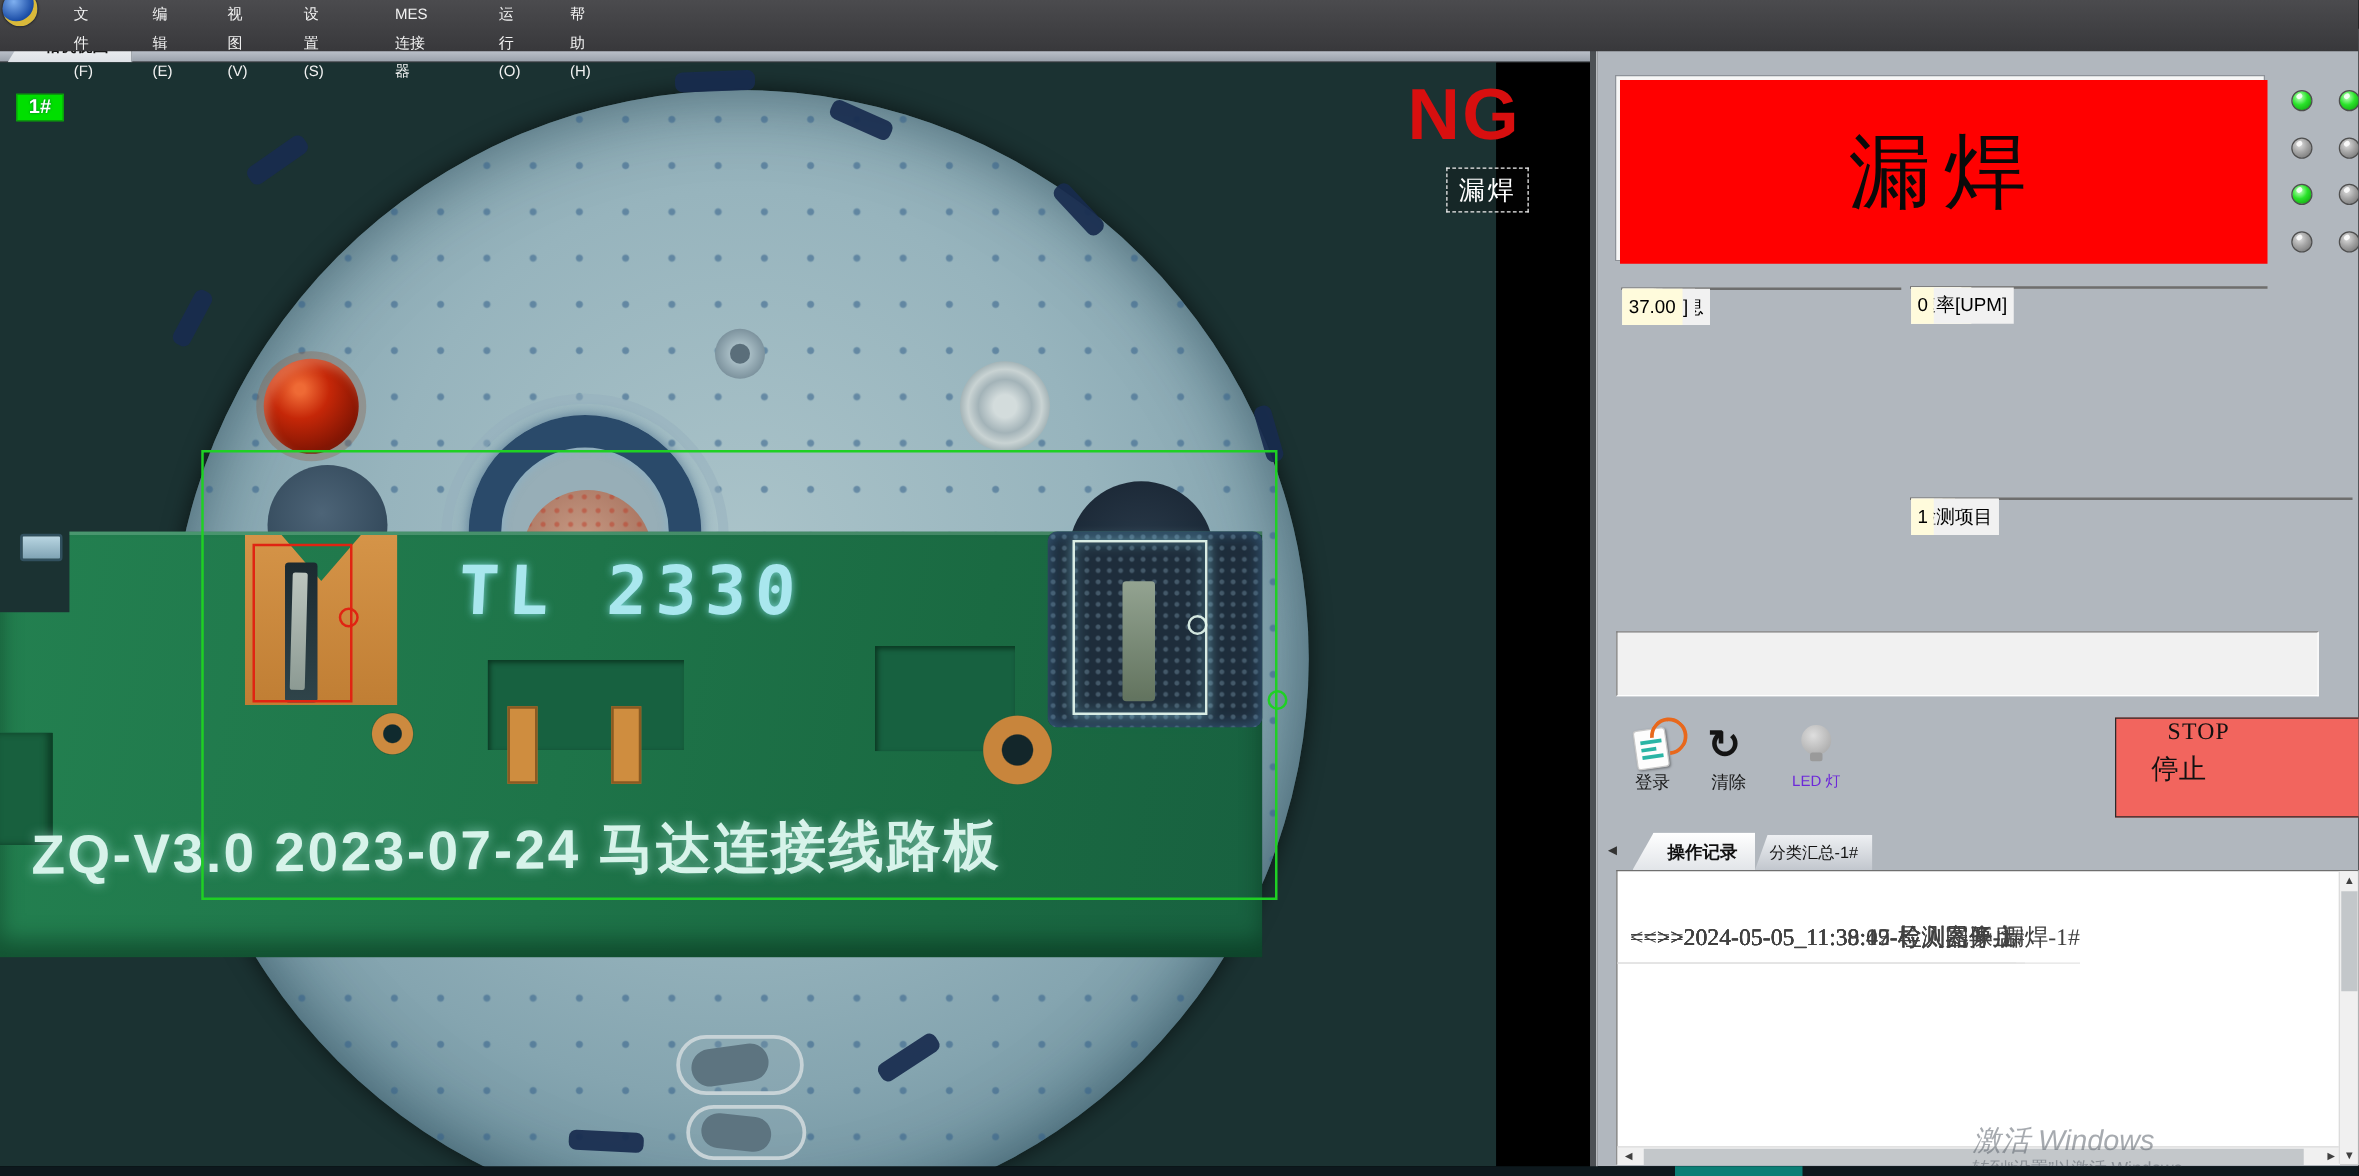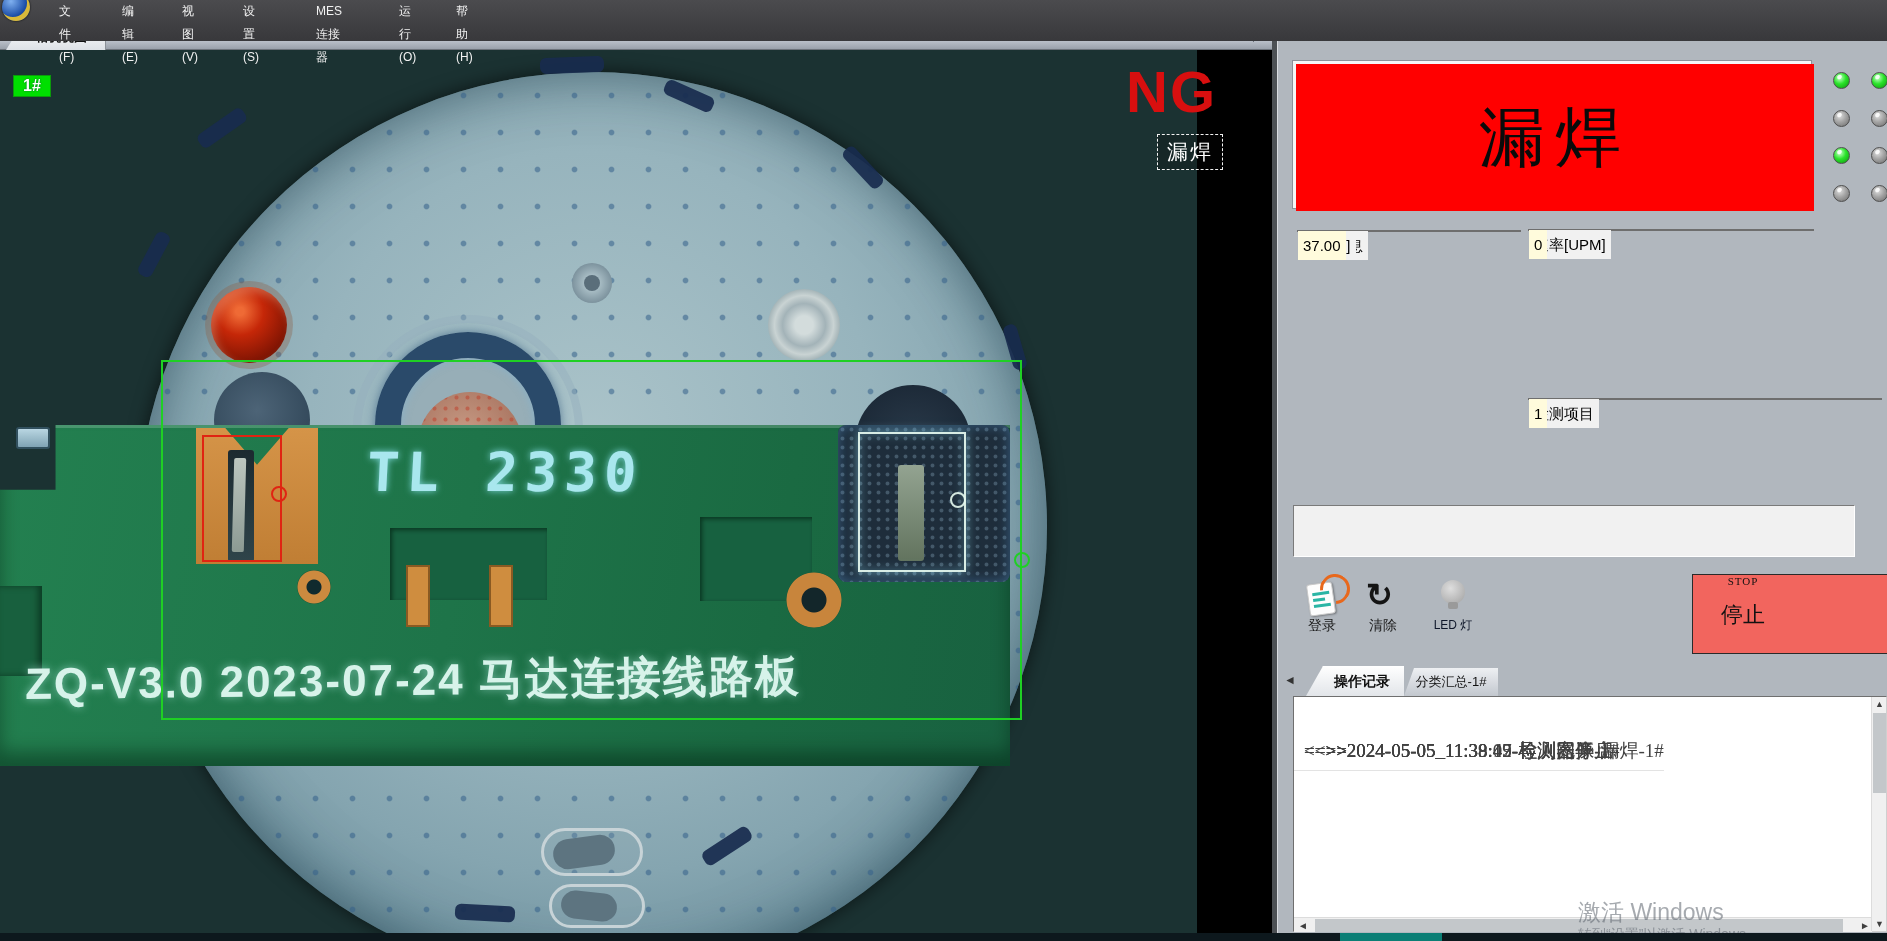--- a/index.html
+++ b/index.html
@@ -108,34 +108,34 @@
   .vtable .h{background:#f1f1f1;}
   .vtable .v{background:#fffbdc;}
   #prod-table{left:19px;top:207px;grid-template-columns:69px 90px 61px;grid-auto-rows:30px;}
   #totals-table{left:250px;top:206px;grid-template-columns:93px 110px 79px;grid-auto-rows:29px;}
   #runinfo-table{left:250px;top:375px;grid-template-columns:93px 258px;grid-auto-rows:30px;}
 
   .msgbox{left:15px;top:482px;width:562px;height:52px;background:#f1f1f1;
           border-top:1px solid #7a7a7a;border-left:1px solid #7a7a7a;border-bottom:1px solid #fff;border-right:1px solid #fff;}
 
   .tool-label{font-size:14px;color:#1a1a1a;width:60px;text-align:center;}
-  .tool-label.dim{color:#0f172a;}
+  .tool-label.dim{color:#6d28d9;}
   .icon-card{left:30px;top:560px;width:26px;height:32px;background:#fdfdfd;border:1px solid #c9c9c9;border-radius:3px;transform:rotate(-8deg);
              box-shadow:1px 1px 2px rgba(0,0,0,.35);}
   .icon-card i{position:absolute;left:4px;background:#2ab5a5;height:3px;width:17px;}
   .icon-lanyard{left:42px;top:551px;width:30px;height:30px;border-radius:50%;border:3px solid #e8681c;border-left-color:transparent;transform:rotate(-50deg);}
   .icon-refresh{left:88px;top:553px;font-size:32px;font-weight:bold;color:#141414;}
   .icon-bulb{left:163px;top:557px;width:24px;height:24px;border-radius:50%;background:radial-gradient(circle at 40% 35%,#dedede,#a0a0a0);}
   .icon-bulb-base{left:170px;top:579px;width:10px;height:7px;background:#9a9a9a;border-radius:2px;}
 
   .stop-btn{left:414px;top:551px;width:200px;height:80px;background:#f2655e;border:1px solid #2a2a2a;cursor:pointer;}
   .stop-btn div{position:static;display:block;width:100px;text-align:center;
                 font-family:"Liberation Serif",serif;color:#111;}
   .stop-cn{font-size:22px;margin-top:25px;}
-  .stop-en{font-size:11px;letter-spacing:1px;}
+  .stop-en{font-size:19px;letter-spacing:1px;margin-left:16px;}
 
   .tab-prev{left:6px;top:650px;font-size:12px;color:#333;}
   .btab{height:30px;font-size:14px;color:#111;line-height:30px;text-align:center;}
   .btab.active{left:28px;top:643px;width:98px;background:linear-gradient(#ffffff,#e2e5e9);
         clip-path:polygon(17px 0,100% 0,100% 100%,0 100%);font-weight:600;padding-left:14px;
         box-shadow:inset 0 1px 0 #fff;z-index:3;}
   .btab.idle{left:126px;top:645px;width:94px;height:28px;background:linear-gradient(#eef0f3,#c2c7ce);
         clip-path:polygon(10px 0,100% 0,100% 100%,0 100%);line-height:28px;font-size:13px;z-index:2;}
 
   .logbox{left:15px;top:673px;width:594px;height:236px;background:#fff;
@@ -143,21 +143,21 @@
           padding-top:37px;overflow:hidden;}
   .logbox .row{position:static;display:block;height:37px;line-height:34px;border-bottom:1px solid #e3e3e3;
           font-family:"Liberation Serif",serif;font-size:19px;color:#414141;padding-left:10px;white-space:nowrap;}
   .hscroll{left:16px;top:894px;width:578px;height:15px;background:#f0f0f0;border-top:1px solid #dcdcdc;}
   .hscroll .thumb{left:21px;top:1px;width:528px;height:13px;background:#c3c7ca;}
   .hs-arrow{top:1px;font-size:10px;color:#3f3f3f;line-height:13px;}
   .vscroll{left:593px;top:674px;width:15px;height:234px;background:#f0f0f0;border-left:1px solid #dcdcdc;}
   .vscroll .thumb{left:1px;top:16px;width:13px;height:80px;background:#c3c7ca;}
   .vs-arrow{left:3px;font-size:9px;color:#3f3f3f;}
 
-  .watermark1{left:300px;top:874px;font-size:23px;color:rgba(92,100,110,.55);z-index:30;}
+  .watermark1{left:300px;top:874px;font-size:23px;color:rgba(92,100,110,.55);z-index:30;font-style:italic;}
   .watermark2{left:300px;top:903px;font-size:14px;color:rgba(92,100,110,.55);z-index:30;}
 
   .footer{left:0;top:933px;width:1887px;height:8px;background:#0d181d;z-index:35;}
   .footer i{position:absolute;left:1340px;top:0;width:102px;height:8px;background:#0b7e75;}
 </style>
 </head>
 <body>
 
 <div id="app">
 

